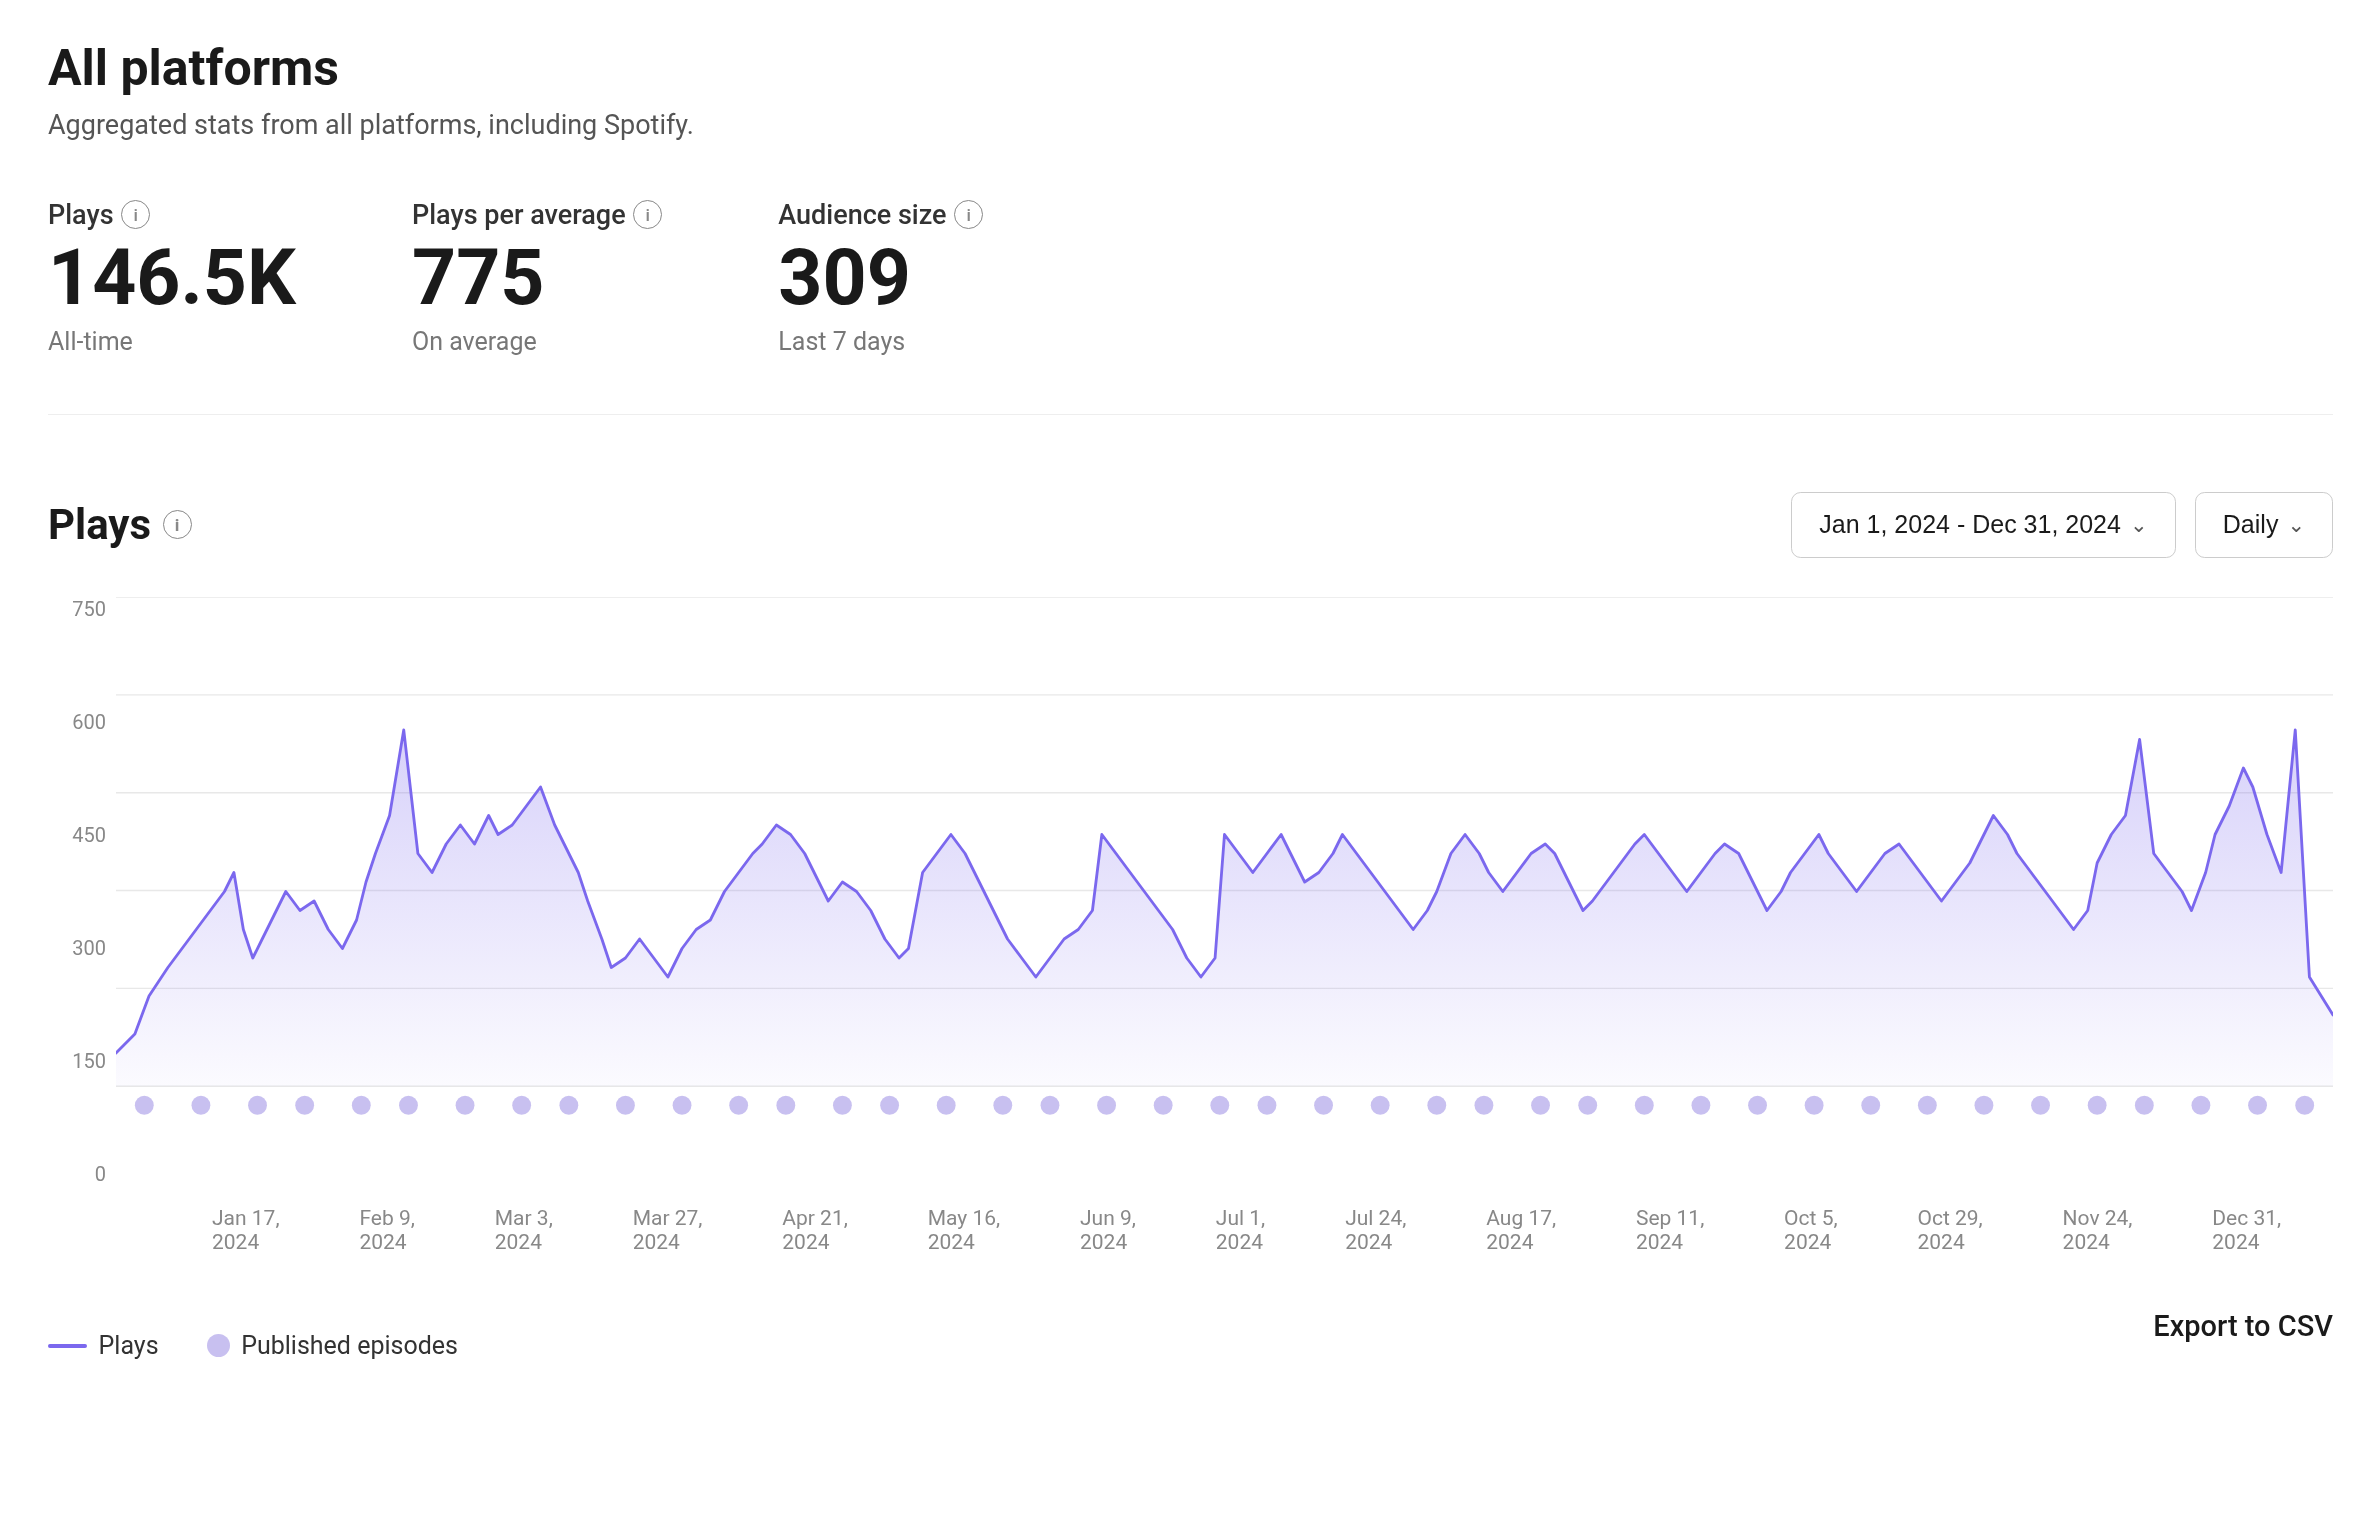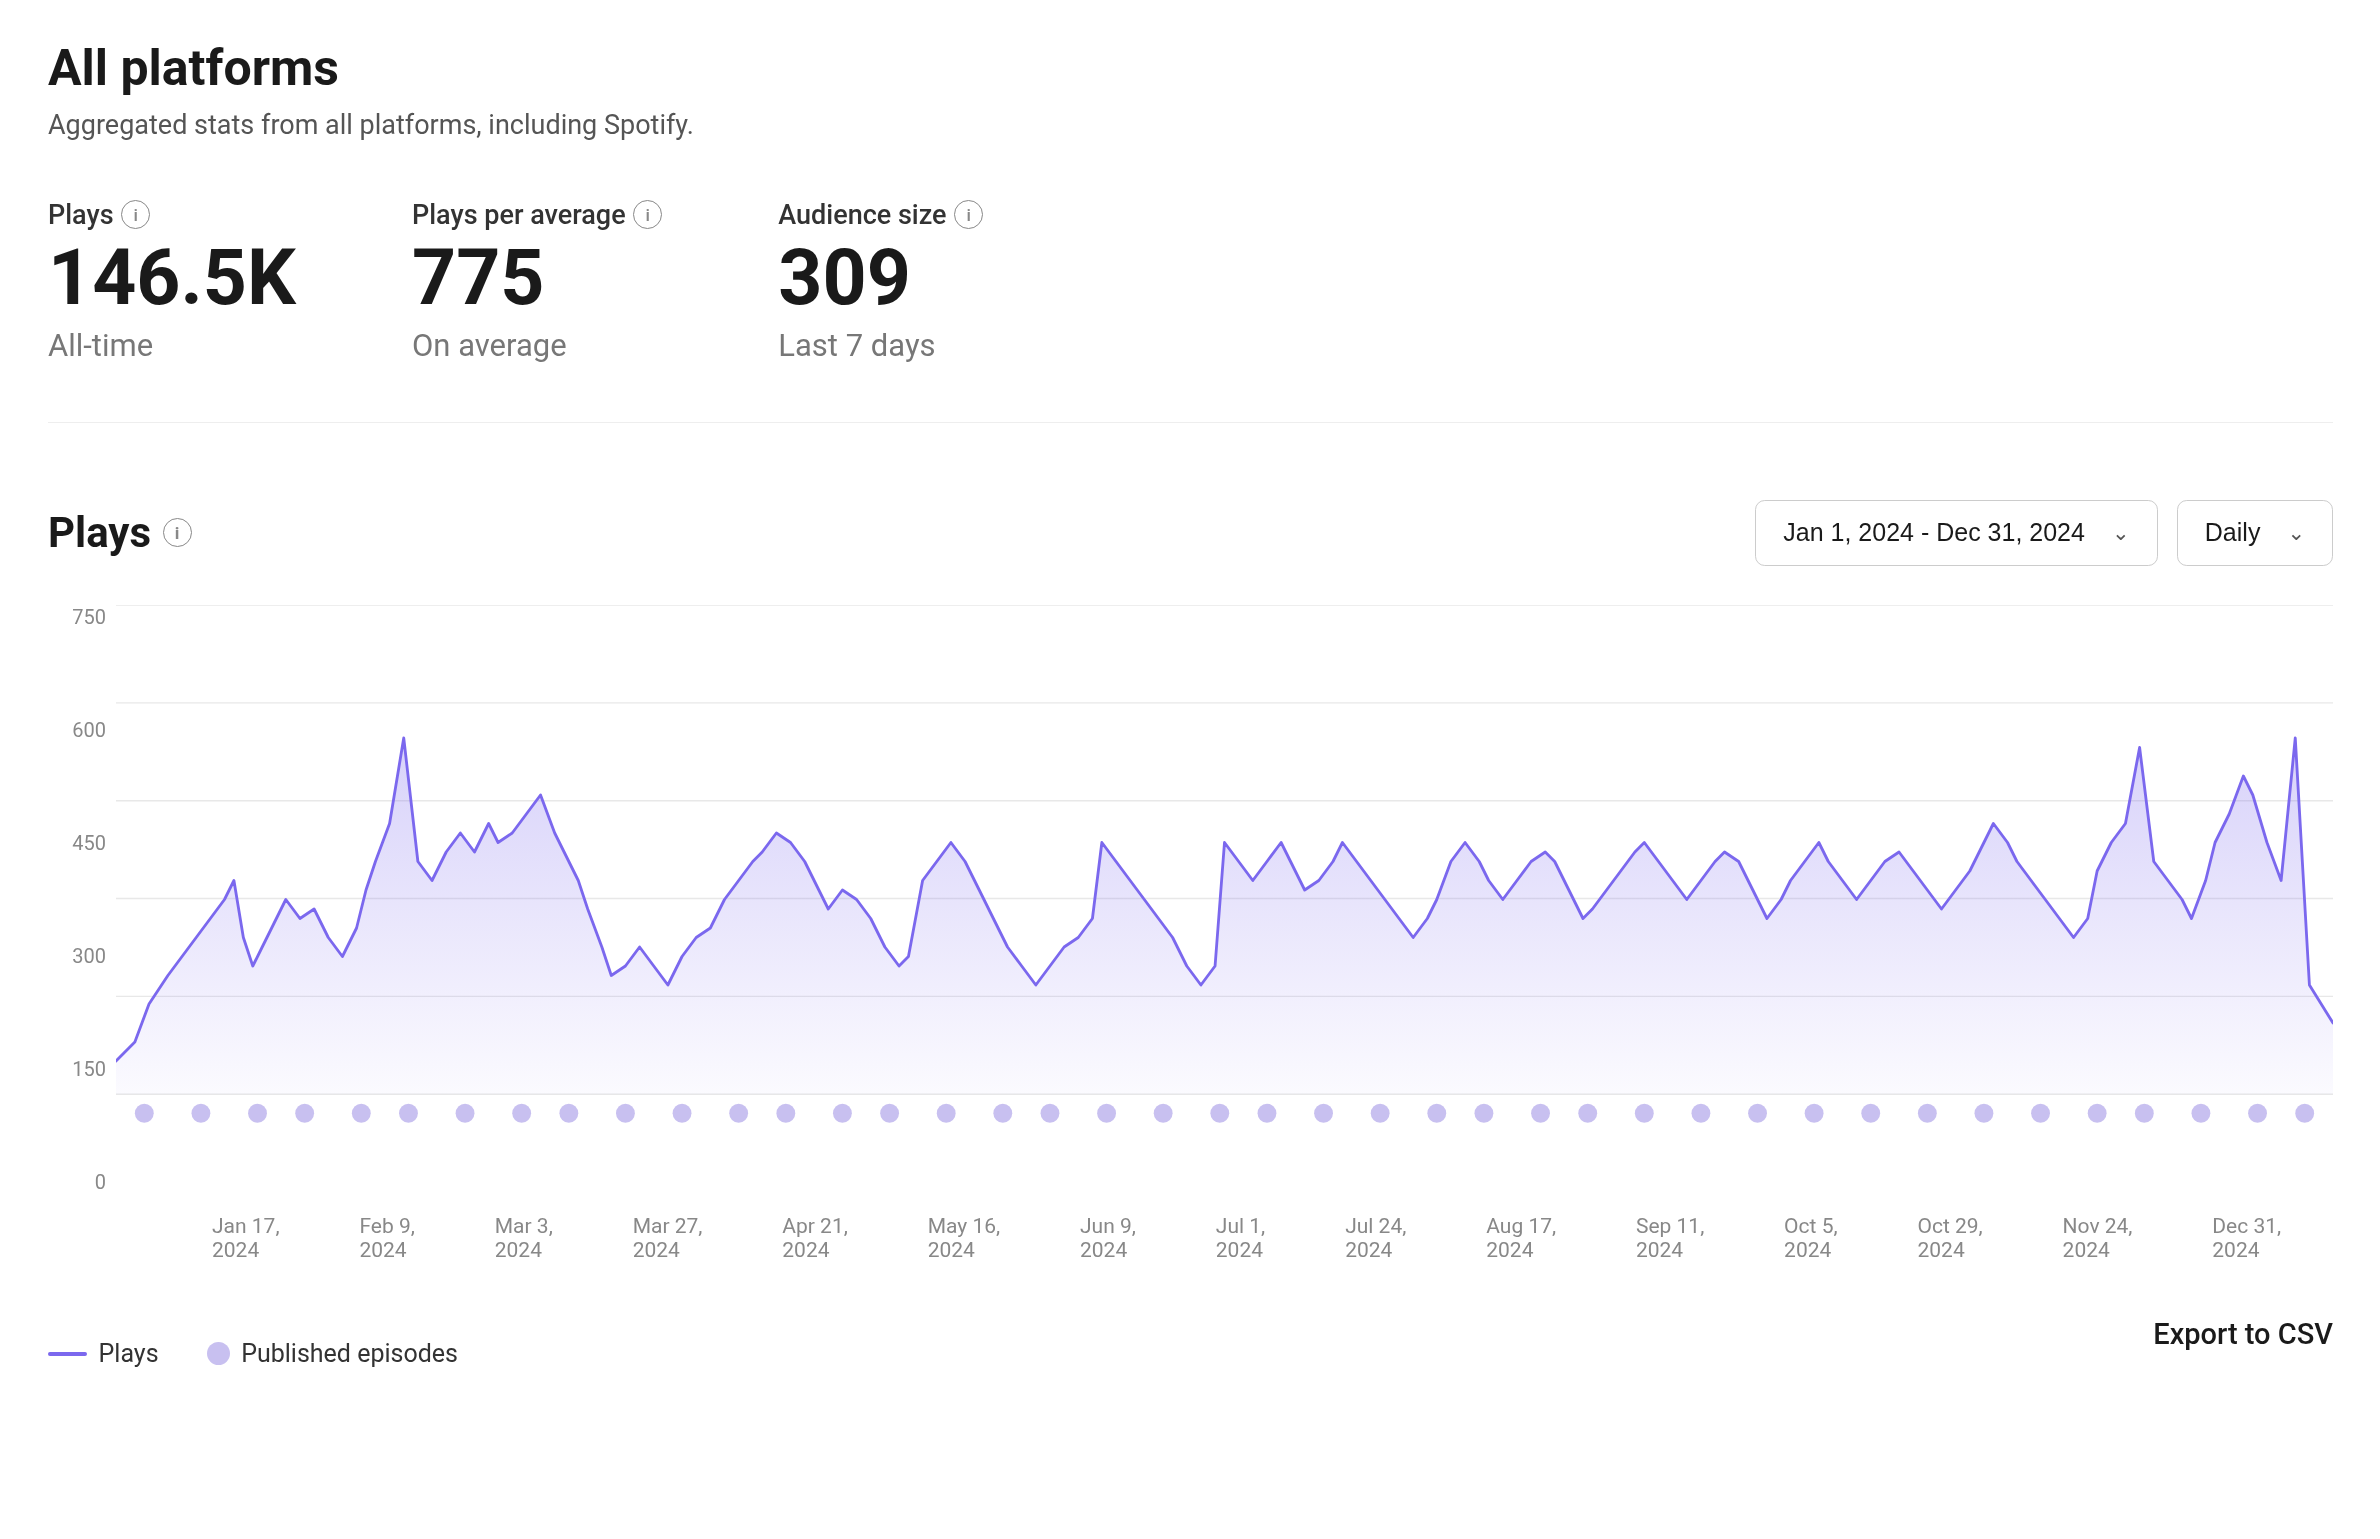--- a/index.html
+++ b/index.html
@@ -59,21 +59,21 @@
     }
 
     .stat-value {
       font-size: 77px;
       font-weight: 700;
       line-height: 1;
       margin-bottom: 9.7px;
     }
 
     .stat-sublabel {
-      font-size: 31px;
+      font-size: 25px;
       color: #777;
     }
 
     .chart-section {
       margin-top: 19.3px;
     }
 
     .chart-header {
       display: flex;
       align-items: center;
@@ -90,21 +90,21 @@
     }
 
     .chart-controls {
       display: flex;
       gap: 19.3px;
     }
 
     .dropdown-btn {
       display: flex;
       align-items: center;
-      gap: 27px;
+      gap: 9px;
       border: 1.9px solid #ccc;
       border-radius: 9.7px;
       padding: 17.4px 27px;
       font-size: 25px;
       background: #fff;
       cursor: pointer;
       color: #1a1a1a;
       font-weight: 500;
     }
 

